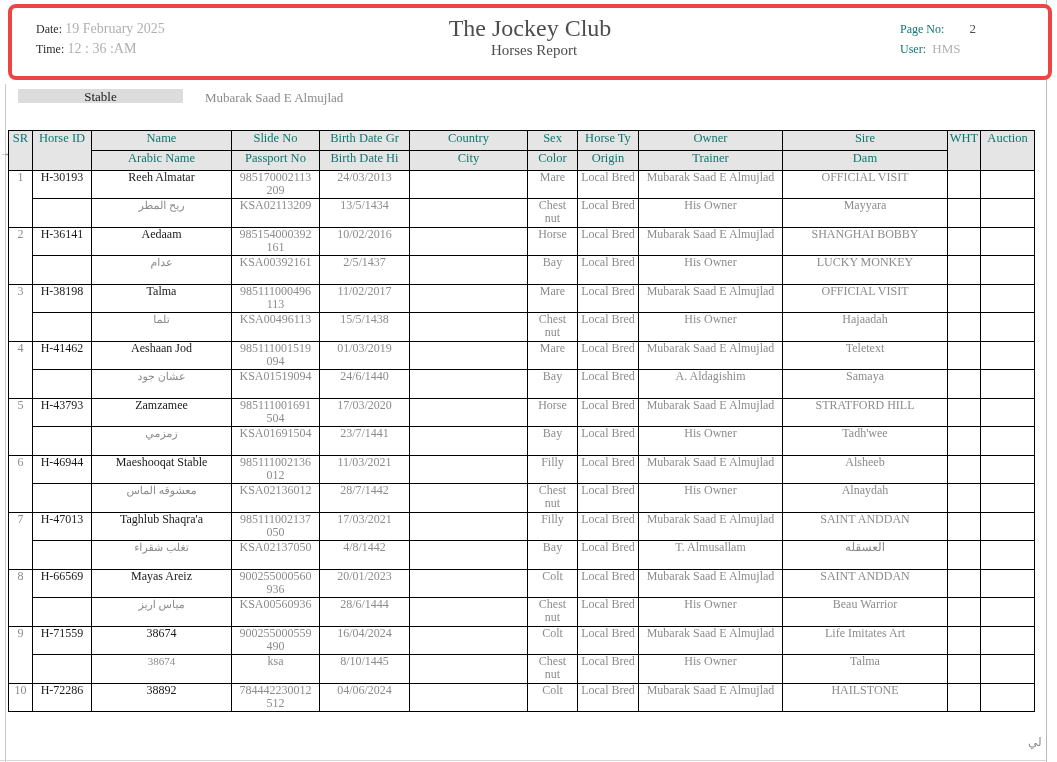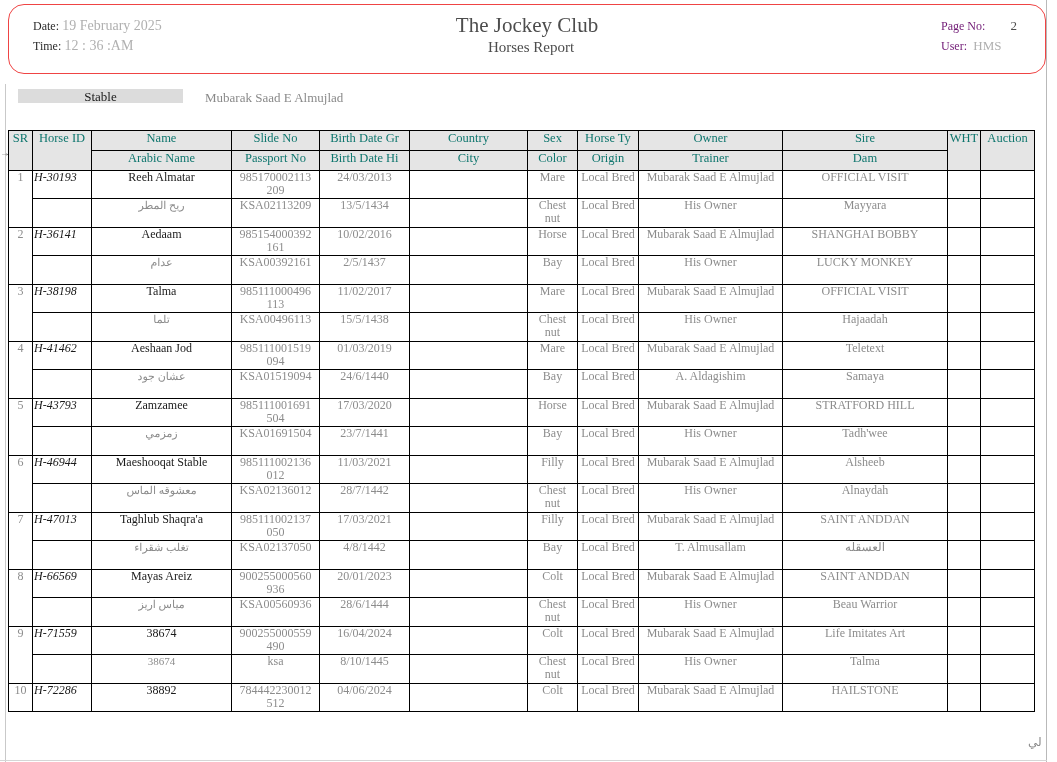--- a/index.html
+++ b/index.html
@@ -10,30 +10,30 @@
   
   .vline-right{position:absolute;left:1046px;top:0;width:1px;height:762px;background:#b9b9b9;}
   .vline-left{position:absolute;left:5px;top:84px;width:1px;height:678px;background:#c9c9c9;}
   .hline-bottom{position:absolute;left:0;top:760px;width:1047px;height:1px;background:#d6d6d6;}
   .margin-marker{position:absolute;left:0px;top:147px;font-size:10px;color:#555;}
   .corner-ar{position:absolute;left:1028px;top:735px;font-size:12px;color:#8a8a8a;}
 
   
   .header-box{
     position:absolute;left:8px;top:4px;width:1036px;height:68px;
-    border:1px solid #ef4444;border-radius:16px;background:#fff;
+    border:4px solid #ef4444;border-radius:8px;background:#fff;
   }
   .hb-left{position:absolute;left:24px;top:11px;font-size:13px;line-height:19px;}
   .hb-left .lbl{color:#2b2b2b;font-size:12px;}
   .hb-left .val{color:#b0b0b0;font-size:14px;}
   .hb-center{position:absolute;left:0;right:0;top:8px;text-align:center;color:#4d4d4d;}
-  .hb-title{font-size:21px;line-height:24px;}
+  .hb-title{font-size:24px;line-height:24px;}
   .hb-subtitle{font-size:15px;line-height:20px;margin-left:8px;}
   .hb-right{position:absolute;left:888px;top:11px;font-size:13px;line-height:19px;}
-  .hb-right .lbl{color:#701a75;font-size:12px;margin-left:44px;}
+  .hb-right .lbl{color:#0f766e;font-size:12px;}
   .hb-right .val-dark{color:#4d4d4d;font-size:13px;margin-left:22px;}
   .hb-right .val{color:#b0b0b0;font-size:13px;margin-left:3px;}
 
   
   .stable-label{
     position:absolute;left:18px;top:89px;width:165px;height:14px;background:#dcdcdc;
     text-align:center;font-size:13px;line-height:16px;color:#1a1a1a;
   }
   .stable-value{position:absolute;left:205px;top:90px;font-size:13px;color:#8a8a8a;}
 
@@ -45,21 +45,21 @@
   table.report th,table.report td{
     border:1px solid #000;padding:0 1px;vertical-align:top;text-align:center;
     font-weight:normal;overflow:hidden;line-height:1.12;
   }
   thead th{background:#e5e5e5;height:19px;font-size:12.5px;color:#0f766e;padding-top:1px;}
   .wavy{margin-left:3px;text-decoration-style:wavy;text-decoration-color:#cc0000;text-underline-offset:2px;}
   tbody td{color:#8c8c8c;padding-top:1px;}
   tbody tr.r1 td{height:27px;}
   tbody tr.r2 td{height:28px;}
   tbody td.black{color:#1a1a1a;}
-  tbody td.hid{text-align:left;font-style:italic;}
+  tbody td.hid{text-align:center;}
   .wrapnum{max-width:76px;margin:0 auto;word-break:break-all;}
   .wraptxt{max-width:40px;margin:0 auto;}
   tbody td.ar{font-size:11px;}
 </style>
 </head>
 <body>
 
 <div class="vline-right"></div>
 <div class="vline-left"></div>
 <div class="hline-bottom"></div>

